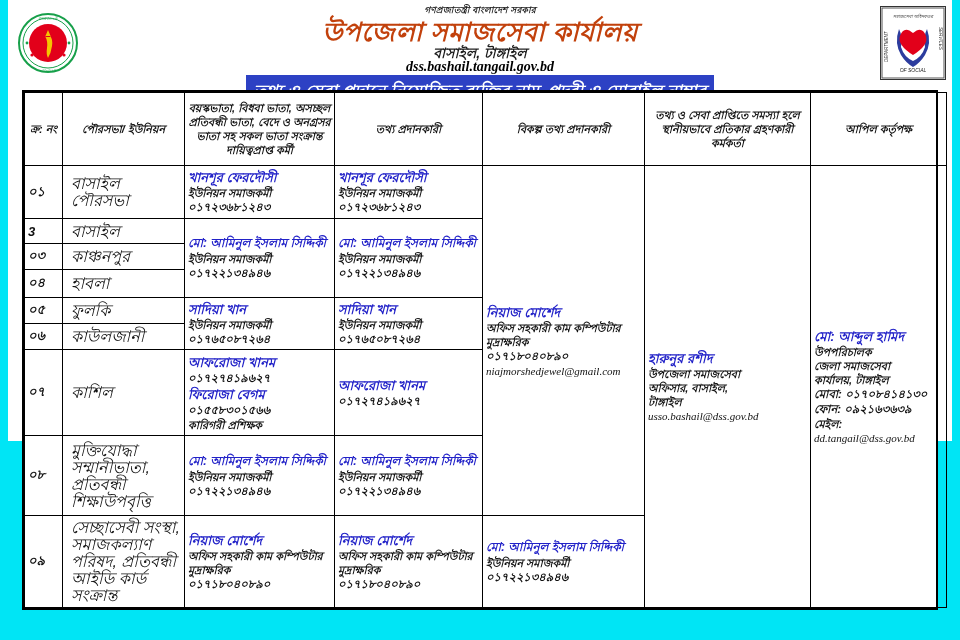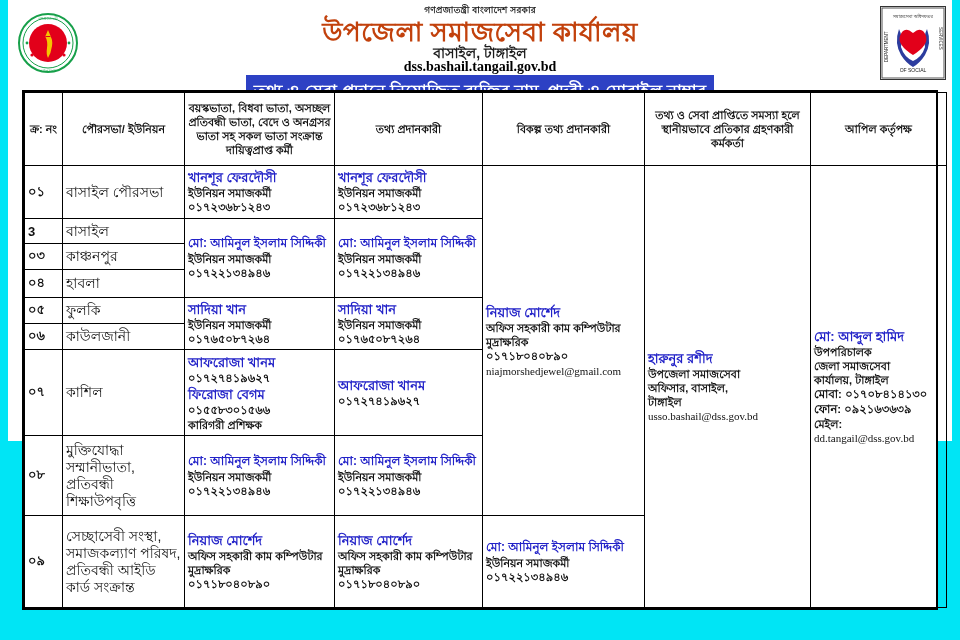--- a/index.html
+++ b/index.html
@@ -7,20 +7,21 @@
     width:960px;height:640px;
     background:#00e5f5;
     font-family:"Liberation Sans","DejaVu Sans",sans-serif;
     overflow:hidden;
   }
   .page{
     position:absolute;
     left:8px;top:0;
     width:944px;height:441px;
     background:#ffffff;
+    font-style:italic;
   }
   
   .header{
     position:relative;
     height:88px;
     width:100%;
   }
   .logo-left{
     position:absolute;left:4px;top:10px;
     width:72px;height:66px;
@@ -98,22 +99,23 @@
   .c-alt2{width:162px;}
   .c-redress{width:166px;}
   .c-appeal{width:136px;}
 
   td.sl{
     text-align:left;
     font-size:13px;
     font-weight:bold;
   }
   td.union{
-    font-size:14px;
+    font-size:16px;
     line-height:17px;
+    padding-left:8px;
     text-align:left;
   }
   .cellbox{
     line-height:14px;
   }
   .nm{
     color:#2222c8;
     font-weight:bold;
     font-size:13px;
     line-height:17px;

